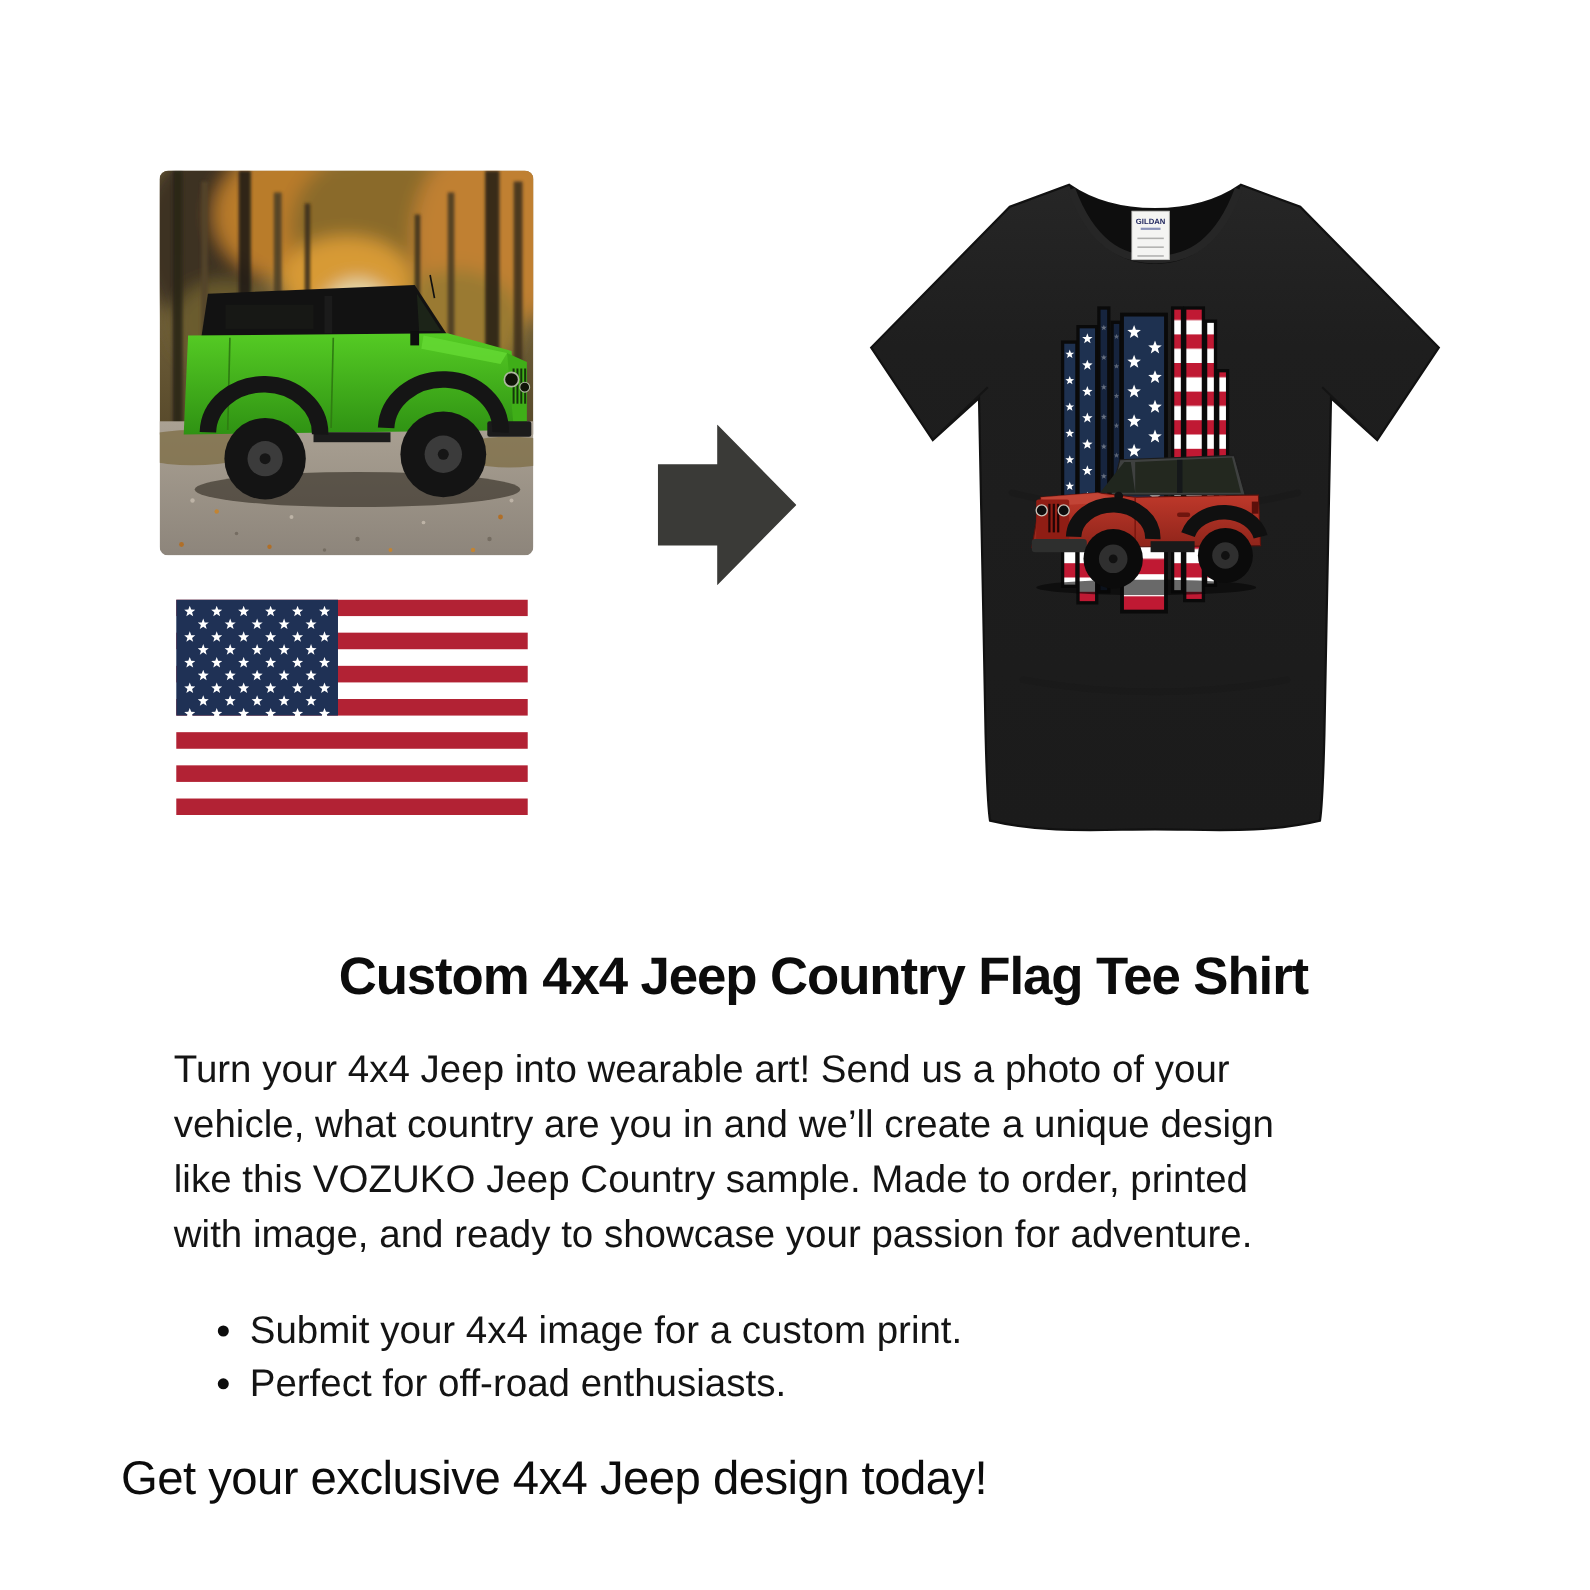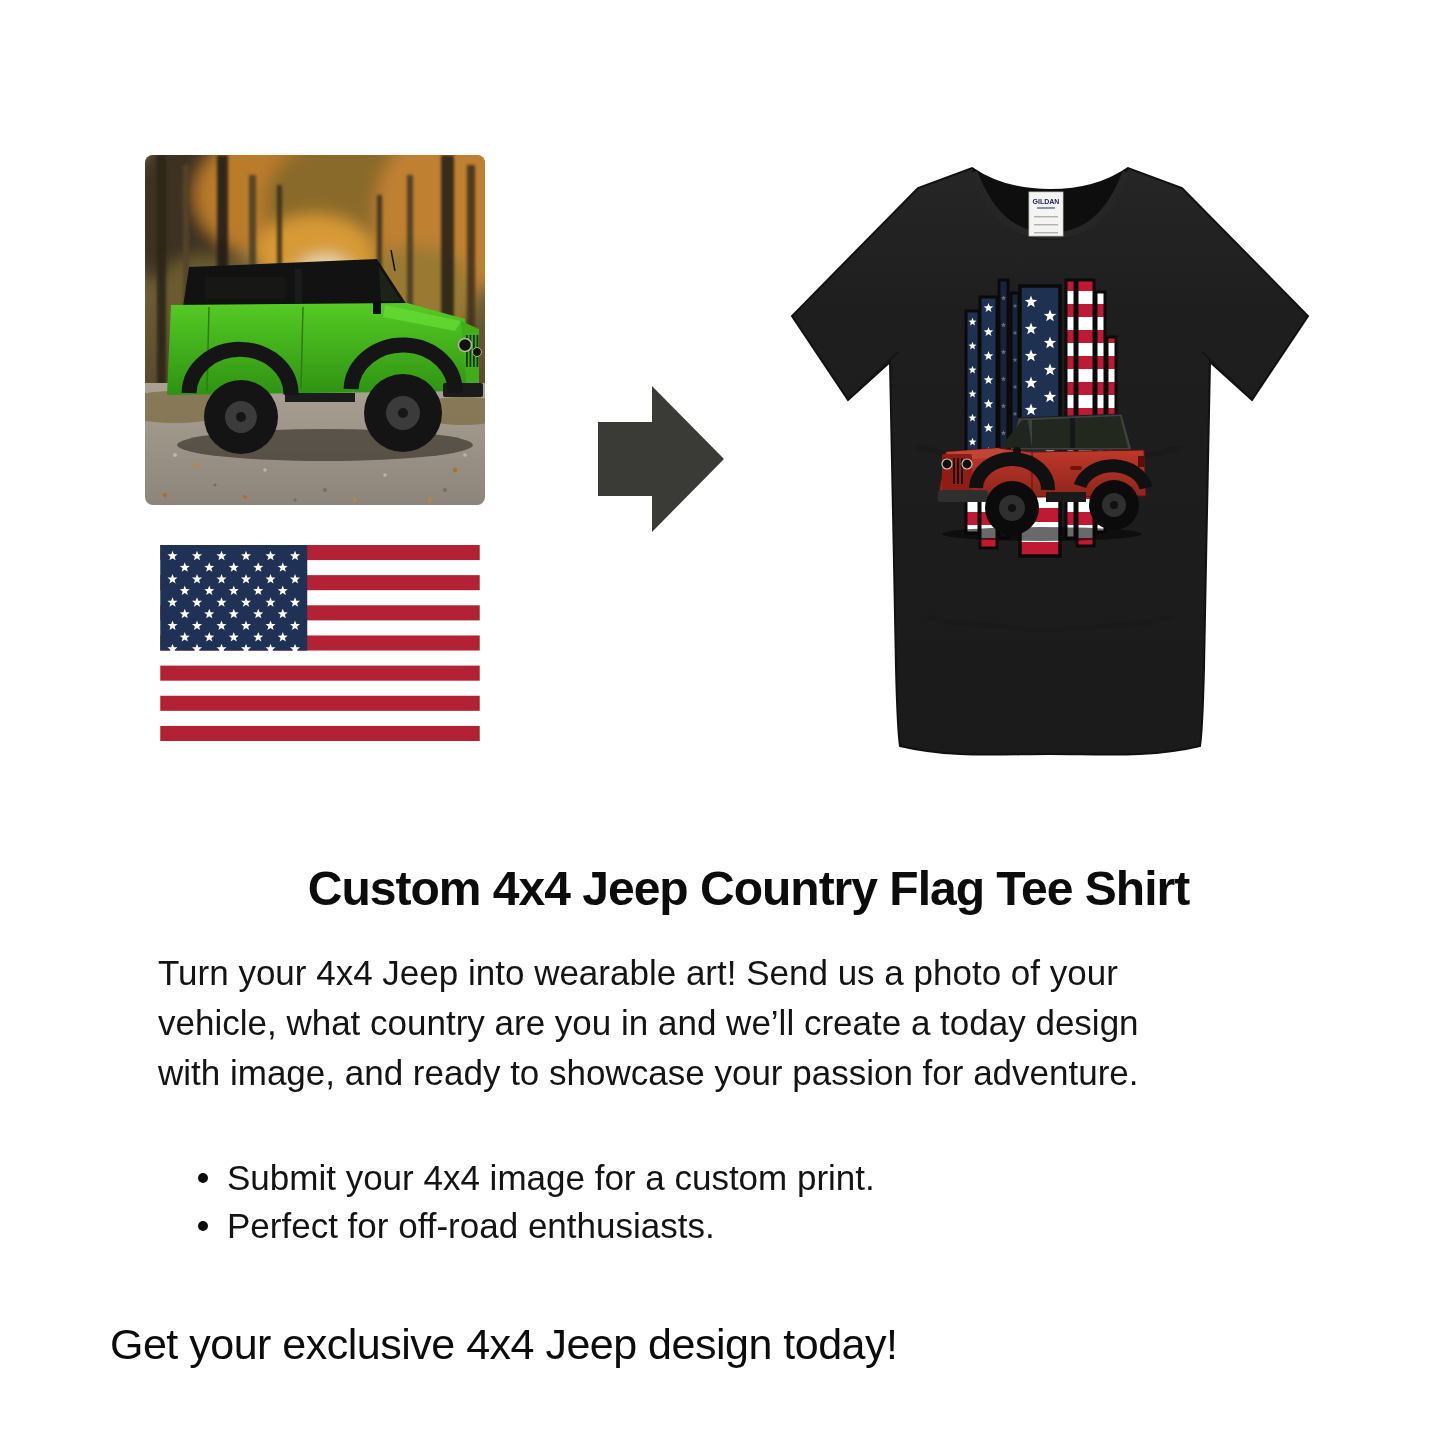--- a/index.html
+++ b/index.html
@@ -7,21 +7,21 @@
           font-family:"Liberation Sans",sans-serif;overflow:hidden;color:#0c0c0c;}
   .abs{position:absolute;}
   .photo{left:145px;top:155px;width:340px;height:350px;border-radius:8px;overflow:hidden;}
   .flag{left:160px;top:545px;width:320px;height:196px;}
   .arrow{left:598px;top:386px;width:126px;height:146px;}
   .shirt{left:770px;top:148px;width:560px;height:640px;}
   .headline{left:0;top:861px;width:1445px;text-align:center;font-size:48px;font-weight:bold;
             letter-spacing:-1px;white-space:nowrap;margin-left:26px;}
   .desc{left:158px;top:948px;font-size:35px;line-height:50px;font-weight:normal;color:#141414;}
   .desc div{white-space:nowrap;}
-  .bullets{left:196px;top:1154px;font-size:35px;line-height:48px;color:#141414;}
+  .bullets{left:196px;top:1186px;font-size:35px;line-height:48px;color:#141414;}
   .bullet-item{position:relative;padding-left:31px;white-space:nowrap;}
   .bullet-item::before{content:"";position:absolute;left:2px;top:19px;width:10px;height:10px;
             border-radius:50%;background:#0c0c0c;}
   .cta{left:110px;top:1320px;font-size:43px;font-weight:normal;letter-spacing:-0.5px;white-space:nowrap;}
   svg{display:block;}
 </style>
 </head>
 <body>
 
 <div class="canvas">
@@ -352,21 +352,22 @@
         <circle cx="344" cy="357" r="12" fill="#2f2f2f"></circle>
         <circle cx="344" cy="357" r="4" fill="#111111"></circle>
       </g>
     </svg>
   </div>
 
   <div class="abs headline">Custom 4x4 Jeep Country Flag Tee Shirt</div>
 
   <div class="abs desc">
     <div>Turn your 4x4 Jeep into wearable art! Send us a photo of your</div>
-    <div>vehicle, what country are you in and we’ll create a today design</div>
+    <div>vehicle, what country are you in and we’ll create a unique design</div>
+    <div>like this VOZUKO Jeep Country sample. Made to order, printed</div>
     <div>with image, and ready to showcase your passion for adventure.</div>
   </div>
 
   <div class="abs bullets">
     <div class="bullet-item">Submit your 4x4 image for a custom print.</div>
     <div class="bullet-item">Perfect for off-road enthusiasts.</div>
   </div>
 
   <div class="abs cta">Get your exclusive 4x4 Jeep design today!</div>
 </div>

